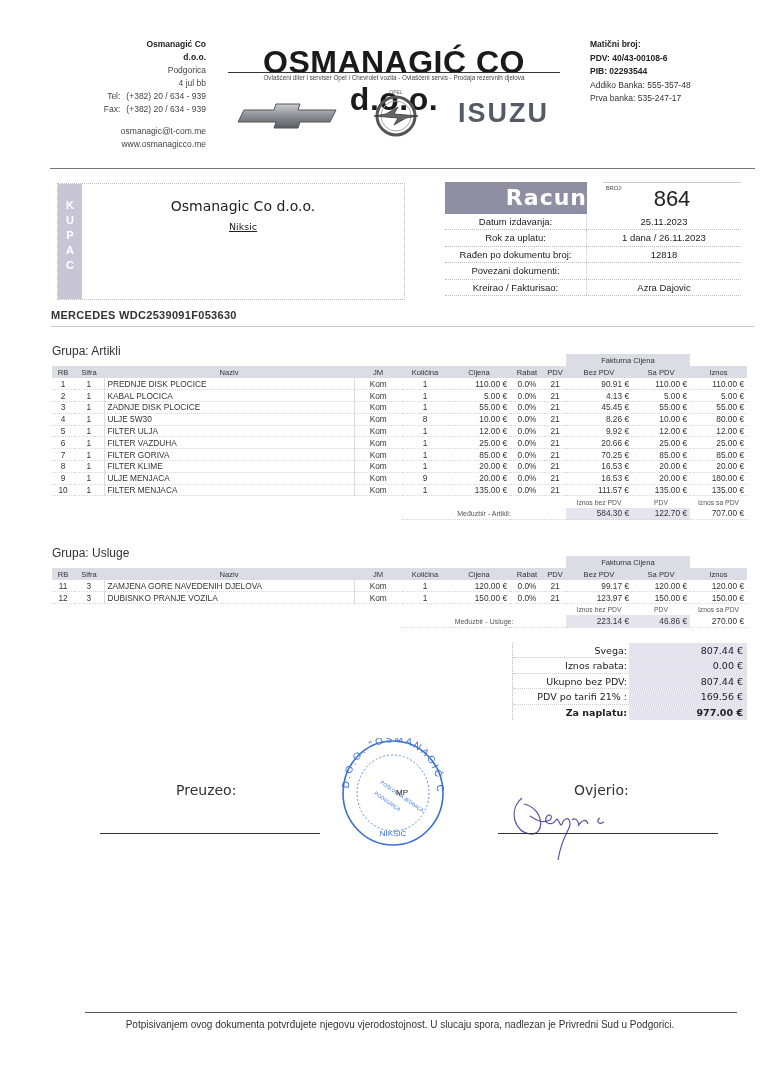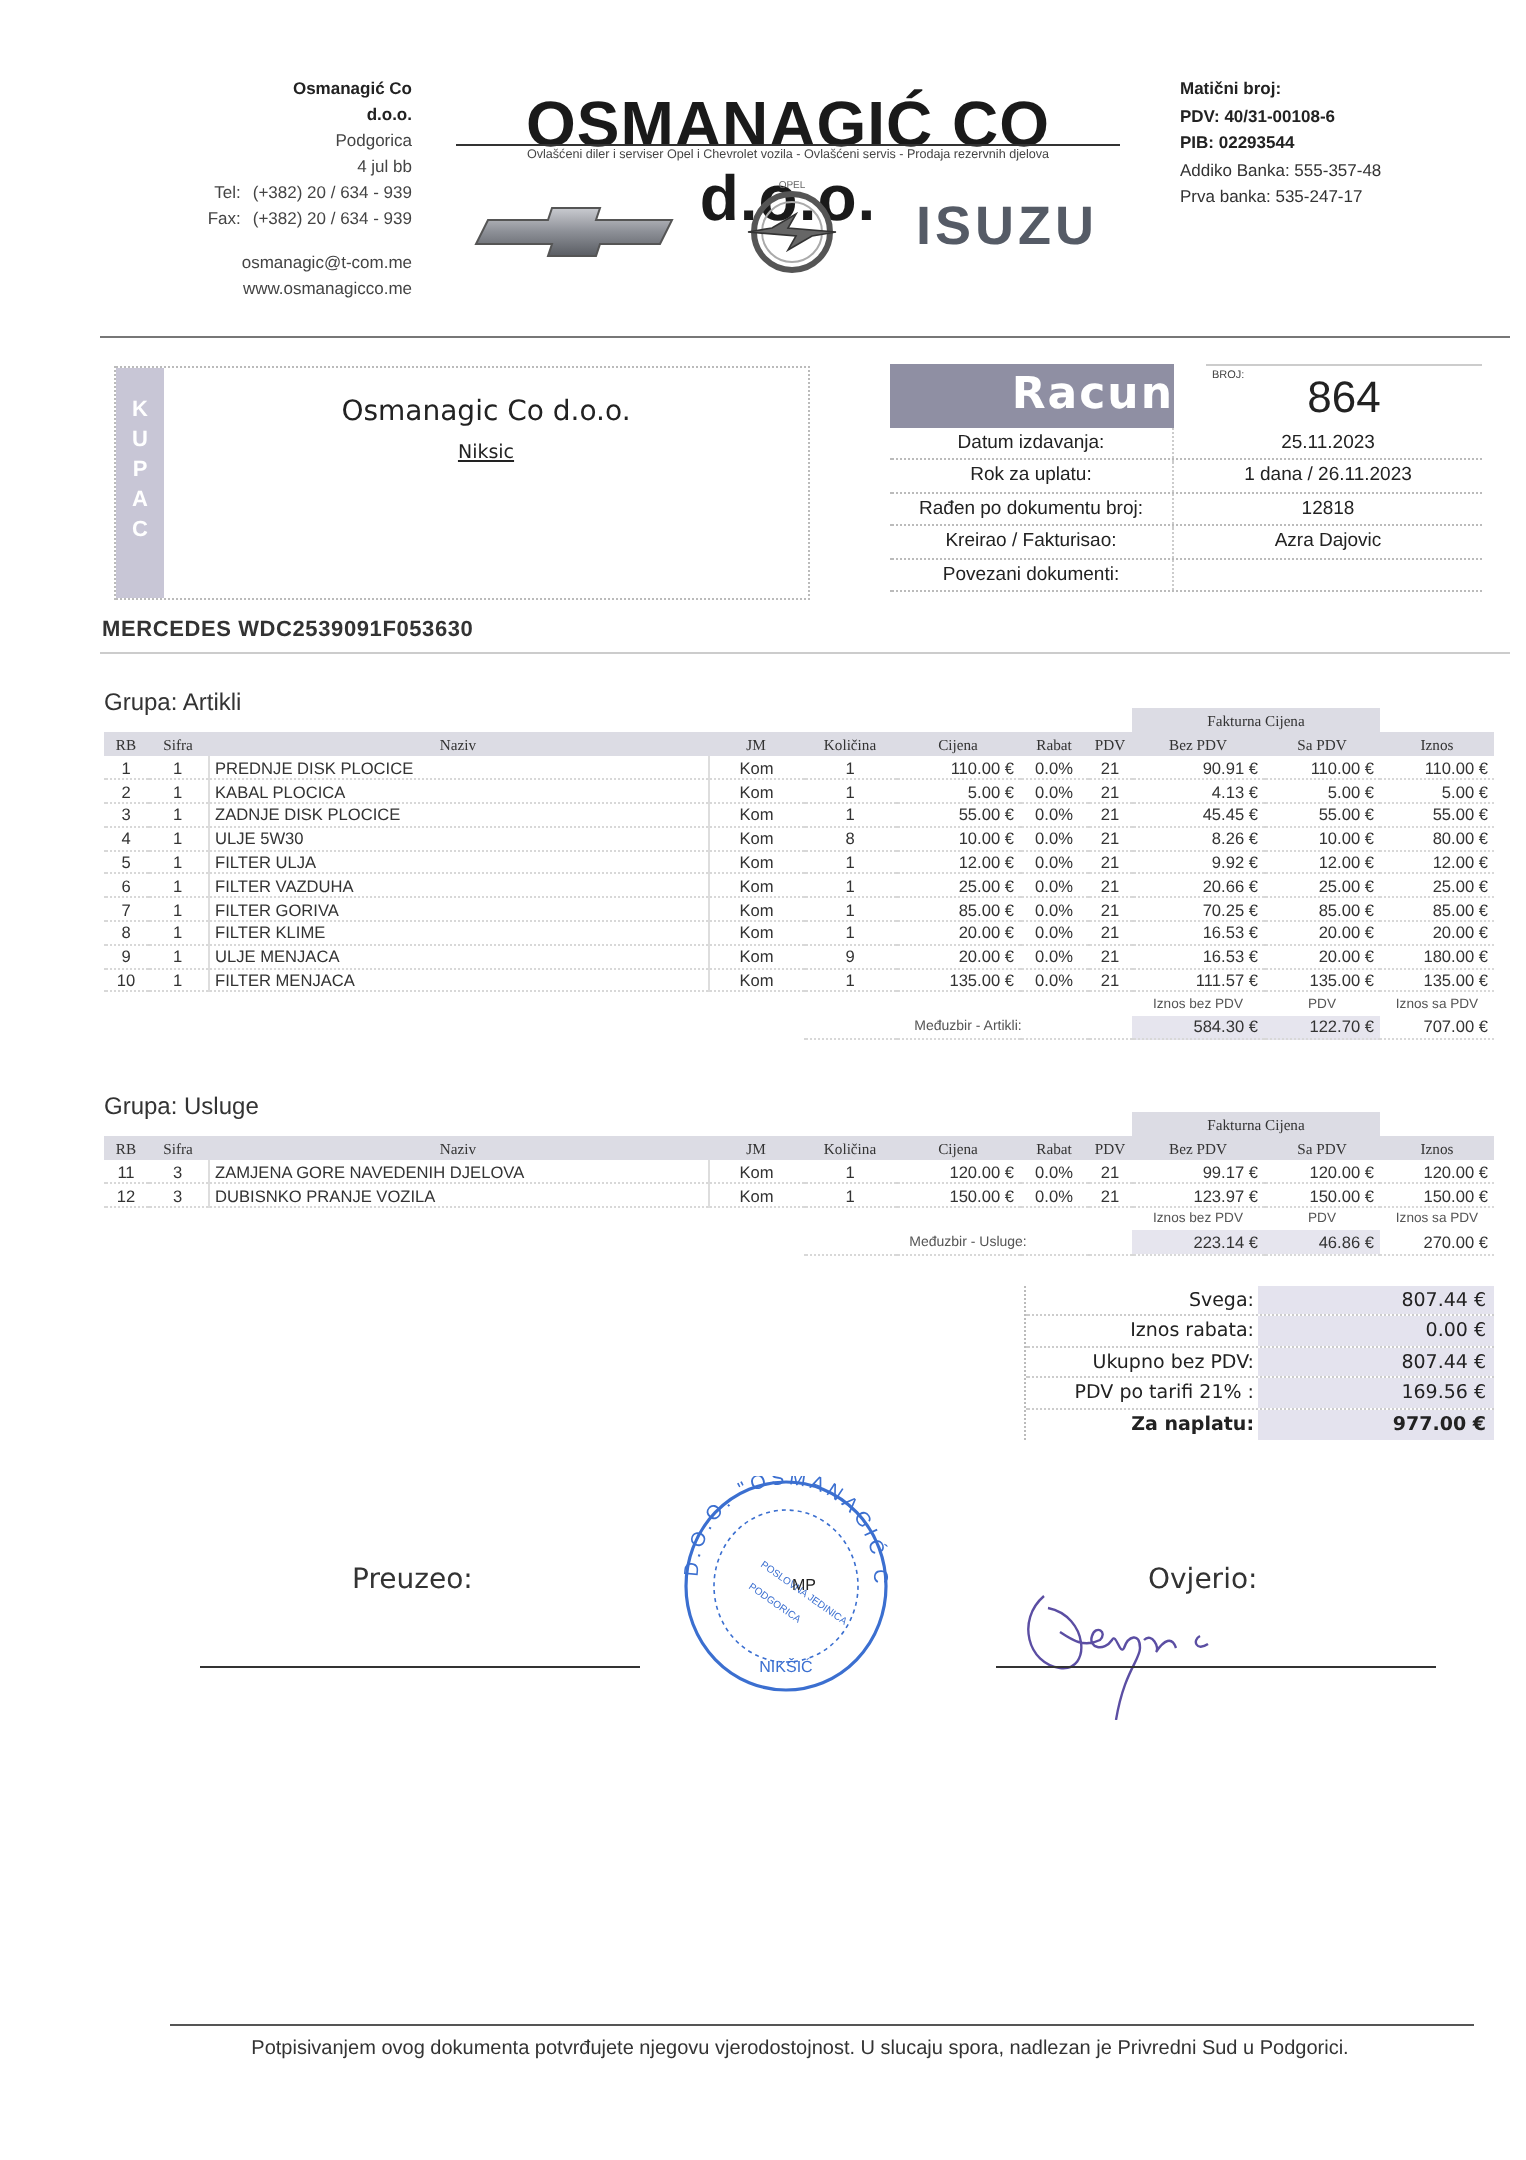--- a/index.html
+++ b/index.html
@@ -43,21 +43,21 @@
   .racun-row .l { width: 142px; text-align: center; color: #222; border-right: 1px dotted #ccc; }
   .racun-row .r { flex: 1; text-align: center; color: #222; }
 
   .vehicle { position: absolute; left: 51px; top: 309px; font-size: 11px; font-weight: bold; letter-spacing: 0.3px; color: #333; }
   .hr-veh { position: absolute; left: 50px; top: 326px; width: 705px; height: 1px; background: #ccc; }
 
   .group-title { position: absolute; left: 52px; font-size: 12px; color: #333; }
 
   
   table.items { position: absolute; left: 52px; width: 695px; border-collapse: collapse; font-size: 8.3px; color: #333; }
-  table.items th { font-weight: normal; background: #dcdce4; height: 12px; font-family: Liberation Serif, serif; font-size: 7.6px; color: #333; padding: 0 2px; }
+  table.items th { font-weight: normal; background: #dcdce4; height: 12px; font-family: Liberation Sans, sans-serif; font-size: 7.6px; color: #333; padding: 0 2px; }
   table.items th.nobg { background: transparent; }
   table.items td { height: 11.8px; padding: 0 3px; border-bottom: 1px dotted #d8d8d8; white-space: nowrap; }
   table.items td.c { text-align: center; }
   table.items td.r { text-align: right; }
   table.items td.naziv { border-left: 1px solid #ddd; border-right: 1px solid #ddd; }
   table.items tr.fak th { height: 12px; }
   .sub-lbl { font-size: 6.8px; color: #555; text-align: center; }
 
   
   .totals { position: absolute; left: 512px; top: 643px; width: 235px; border-left: 1px dotted #bbb; font-family: "DejaVu Sans", sans-serif; font-size: 9.5px; color: #222; }
@@ -114,21 +114,21 @@
     <circle cx="28" cy="30" r="19" fill="none" stroke="#555" stroke-width="3"></circle>
     <circle cx="28" cy="30" r="15" fill="none" stroke="#aaa" stroke-width="1"></circle>
     <path d="M6 30 L18 28 L30 21 L26 28 L50 30 L38 32 L26 39 L30 32 Z" fill="#666" stroke="#333" stroke-width="0.8"></path>
     <text x="28" y="8" font-size="5" text-anchor="middle" fill="#666" font-family="Liberation Sans, sans-serif">OPEL</text>
   </svg>
   <div class="isuzu">ISUZU</div>
 </div>
 
 <div class="regs">
   <div class="b">Matični broj:</div>
-  <div class="b">PDV: 40/31-00108-6</div>
+  <div class="b">PDV: 40/43-00108-6</div>
   <div class="b">PIB: 02293544</div>
   <div>Addiko Banka: 555-357-48</div>
   <div>Prva banka: 535-247-17</div>
 </div>
 
 <div class="hr-top"></div>
 
 <div class="kupac">
   <div class="kupac-side">
     <span>K</span>
@@ -155,26 +155,26 @@
     </div>
   <div class="racun-row">
       <div class="l">Rok za uplatu:</div>
       <div class="r">1 dana / 26.11.2023</div>
     </div>
   <div class="racun-row">
       <div class="l">Rađen po dokumentu broj:</div>
       <div class="r">12818</div>
     </div>
   <div class="racun-row">
+      <div class="l">Povezani dokumenti:</div>
+      <div class="r"></div>
+    </div>
+  <div class="racun-row">
       <div class="l">Kreirao / Fakturisao:</div>
       <div class="r">Azra Dajovic</div>
-    </div>
-  <div class="racun-row">
-      <div class="l">Povezani dokumenti:</div>
-      <div class="r"></div>
     </div>
 </div>
 
 <div class="vehicle">MERCEDES WDC2539091F053630</div>
 <div class="hr-veh"></div>
 
 <div class="group-title" style="top:344px">Grupa: Artikli</div>
 <table class="items" style="top:354px">
   <colgroup>
     <col style="width:22px">

